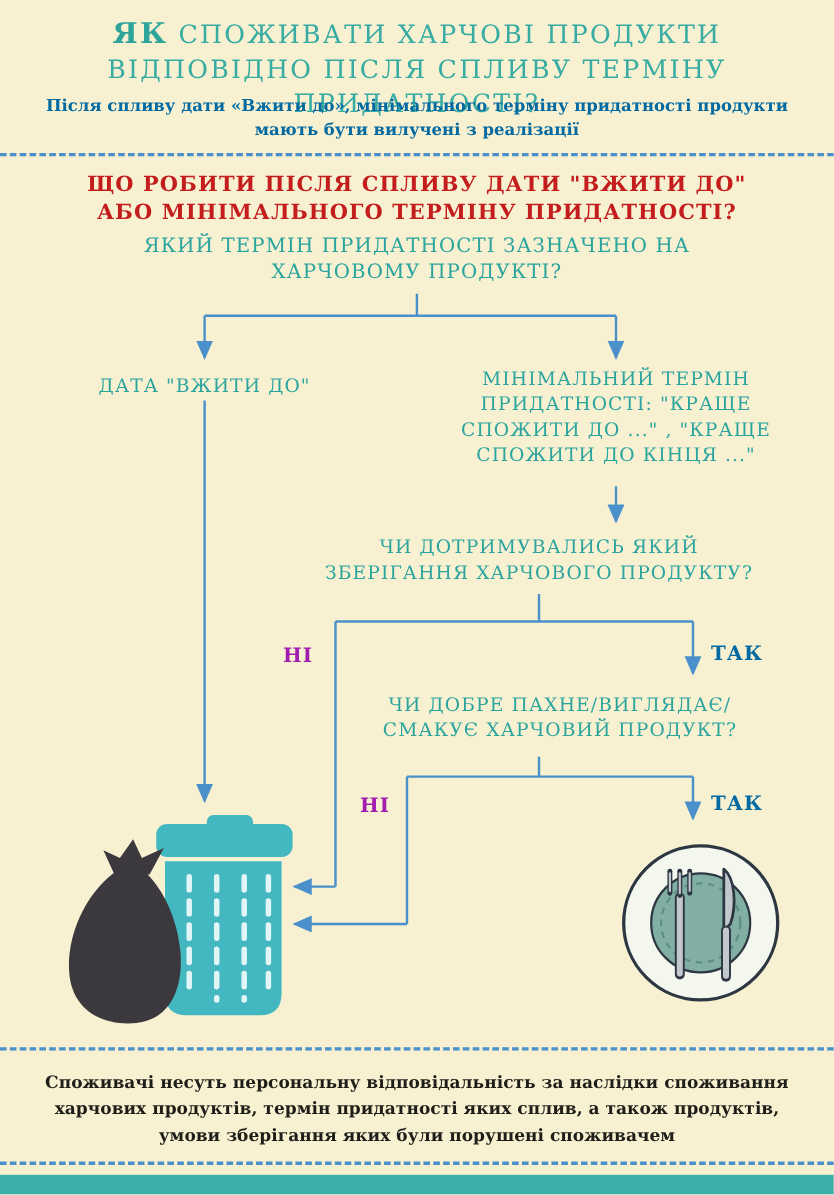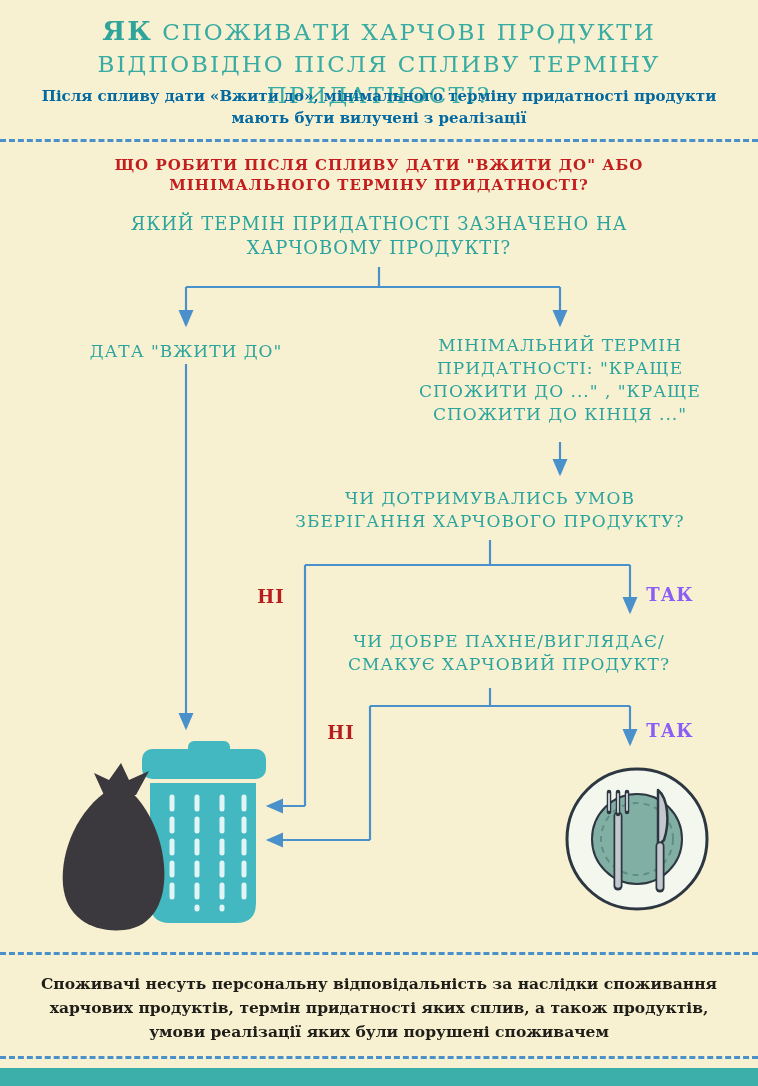--- a/index.html
+++ b/index.html
@@ -20,33 +20,33 @@
   .subtitle{
     left:29px;top:86px;width:700px;
     color:#0369a1;font-size:15px;font-weight:700;line-height:1.45;
   }
   .divider{
     left:0;width:758px;height:0;
     border-top:3px dashed #4a90ca;
   }
   .red-heading{
     left:59px;top:156px;width:640px;
-    color:#c41d1d;font-size:15px;font-weight:700;letter-spacing:1px;line-height:1.3;
+    color:#c41d1d;font-size:19px;font-weight:700;letter-spacing:1px;line-height:1.3;
   }
   .q-teal{
     color:#2ba49e;letter-spacing:1px;line-height:1.35;text-align:center;
   }
   .q1{left:79px;top:212px;width:600px;font-size:18px;}
   .branch-left{left:60px;top:340px;width:252px;font-size:17px;}
   .branch-right{left:413px;top:334px;width:294px;font-size:17px;line-height:1.35;}
   .q2{left:285px;top:487px;width:410px;font-size:17px;}
   .q3{left:314px;top:630px;width:390px;font-size:17px;}
   .tag{font-size:18px;font-weight:700;letter-spacing:1px;}
-  .tag-no{color:#b91c1c;}
-  .tag-yes{color:#8b5cf6;}
+  .tag-no{color:#a21caf;}
+  .tag-yes{color:#0369a1;}
   .no1{left:248px;top:586px;width:46px;}
   .yes1{left:640px;top:584px;width:60px;}
   .no2{left:318px;top:722px;width:46px;}
   .yes2{left:640px;top:720px;width:60px;}
   .footer-text{
     left:34px;top:972px;width:690px;
     color:#1f1d18;font-size:15.5px;font-weight:700;line-height:1.55;
   }
   .bottom-bar{
     left:0;top:1068px;width:758px;height:18px;
@@ -99,21 +99,21 @@
       <line x1="370" y1="840" x2="268" y2="840" marker-end="url(#ah)"></line>
       <line x1="630" y1="706" x2="630" y2="744" marker-end="url(#ah)"></line>
     </g>
   </svg>
 
   <div class="abs q-teal q1 center">ЯКИЙ ТЕРМІН ПРИДАТНОСТІ ЗАЗНАЧЕНО НА ХАРЧОВОМУ ПРОДУКТІ?</div>
 
   <div class="abs q-teal branch-left center">ДАТА "ВЖИТИ ДО"</div>
   <div class="abs q-teal branch-right center">МІНІМАЛЬНИЙ ТЕРМІН ПРИДАТНОСТІ: "КРАЩЕ СПОЖИТИ ДО ..." , "КРАЩЕ СПОЖИТИ ДО КІНЦЯ ..."</div>
 
-  <div class="abs q-teal q2 center">ЧИ ДОТРИМУВАЛИСЬ УМОВ ЗБЕРІГАННЯ ХАРЧОВОГО ПРОДУКТУ?</div>
+  <div class="abs q-teal q2 center">ЧИ ДОТРИМУВАЛИСЬ ЯКИЙ ЗБЕРІГАННЯ ХАРЧОВОГО ПРОДУКТУ?</div>
 
   <div class="abs tag tag-no no1 center">НІ</div>
   <div class="abs tag tag-yes yes1 center">ТАК</div>
 
   <div class="abs q-teal q3 center">ЧИ ДОБРЕ ПАХНЕ/ВИГЛЯДАЄ/ СМАКУЄ ХАРЧОВИЙ ПРОДУКТ?</div>
 
   <div class="abs tag tag-no no2 center">НІ</div>
   <div class="abs tag tag-yes yes2 center">ТАК</div>
 
   <svg class="abs" style="left:50px;top:733px;" width="225" height="205" viewBox="0 0 225 205">
@@ -159,19 +159,19 @@
 
     <g>
       <path d="M96 26 C106 34 108 58 102 76 L96 82 Z" fill="#c2c8cd" stroke="#2d3742" stroke-width="2.5" stroke-linejoin="round"></path>
       <line x1="98" y1="82" x2="98" y2="124" stroke="#2d3742" stroke-width="9" stroke-linecap="round"></line>
       <line x1="98" y1="82" x2="98" y2="123" stroke="#c2c8cd" stroke-width="5.5" stroke-linecap="round"></line>
     </g>
   </svg>
 
   <div class="abs divider" style="top:952px;"></div>
 
-  <div class="abs footer-text center">Споживачі несуть персональну відповідальність за наслідки споживання харчових продуктів, термін придатності яких сплив, а також продуктів, умови реалізації яких були порушені споживачем</div>
+  <div class="abs footer-text center">Споживачі несуть персональну відповідальність за наслідки споживання харчових продуктів, термін придатності яких сплив, а також продуктів, умови зберігання яких були порушені споживачем</div>
 
   <div class="abs divider" style="top:1056px;"></div>
 
   <div class="abs bottom-bar"></div>
 
 </div>
 
 </body></html>

